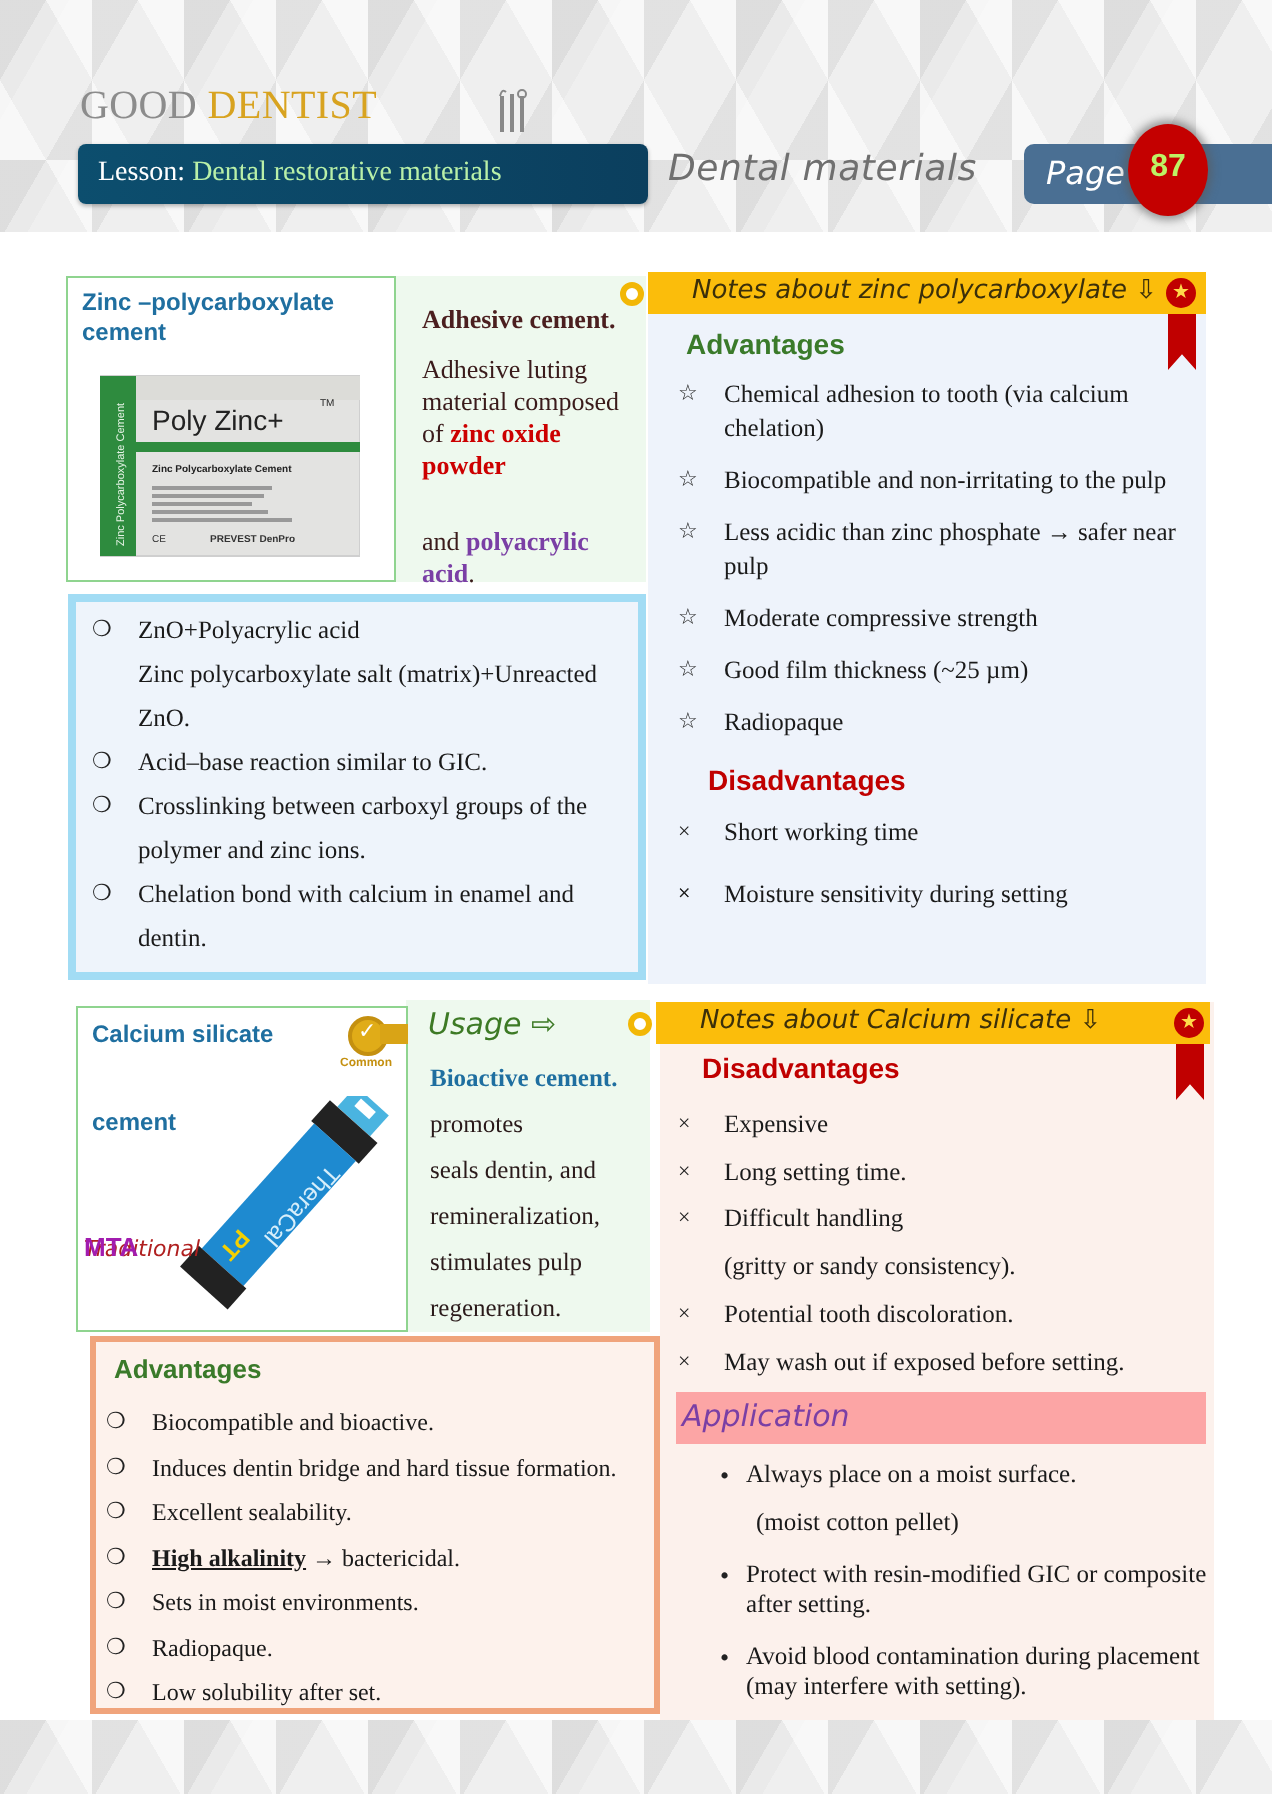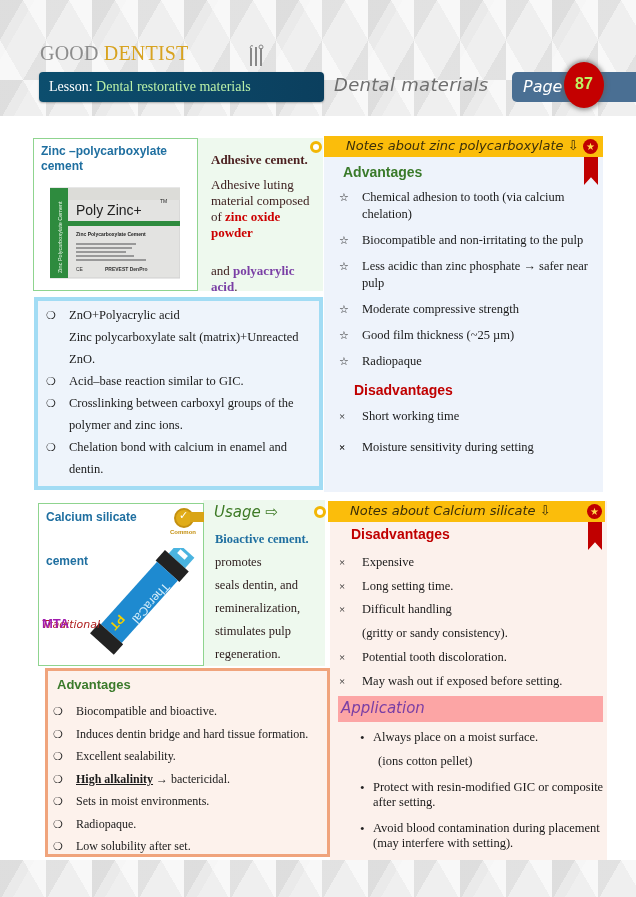--- a/index.html
+++ b/index.html
@@ -286,18 +286,18 @@
 <ul class="list" style="left:339px; top:551px; width:262px; font-size:12.5px; line-height:23.7px;">
   <li><span class="bullet">×</span><span>Expensive</span></li>
   <li><span class="bullet">×</span><span>Long setting time.</span></li>
   <li><span class="bullet">×</span><span>Difficult handling</span><span class="sub">(gritty or sandy consistency).</span></li>
   <li><span class="bullet">×</span><span>Potential tooth discoloration.</span></li>
   <li><span class="bullet">×</span><span>May wash out if exposed before setting.</span></li>
 </ul>
 
 <div class="app-head" style="left:338px; top:696px; width:265px; height:26px;">Application</div>
 <ul class="list" style="left:360px; top:730px; width:245px; font-size:12.5px; line-height:15px;">
-  <li style="padding-left:13px; margin-bottom:11px;"><span class="bullet" style="font-size:13px;">•</span><span>Always place on a moist surface.</span><span class="sub" style="margin-top:9px; padding-left:5px;">(ions cotton pellet)</span></li>
+  <li style="padding-left:13px; margin-bottom:11px;"><span class="bullet" style="font-size:13px;">•</span><span>Always place on a moist surface.</span><span class="sub" style="margin-top:9px; padding-left:5px;">(moist cotton pellet)</span></li>
   <li style="padding-left:13px; margin-bottom:11px;"><span class="bullet" style="font-size:13px;">•</span><span>Protect with resin-modified GIC or composite after setting.</span></li>
   <li style="padding-left:13px;"><span class="bullet" style="font-size:13px;">•</span><span>Avoid blood contamination during placement (may interfere with setting).</span></li>
 </ul>
 
 <div class="pattern footer-bg"></div>
 
 </body></html>

